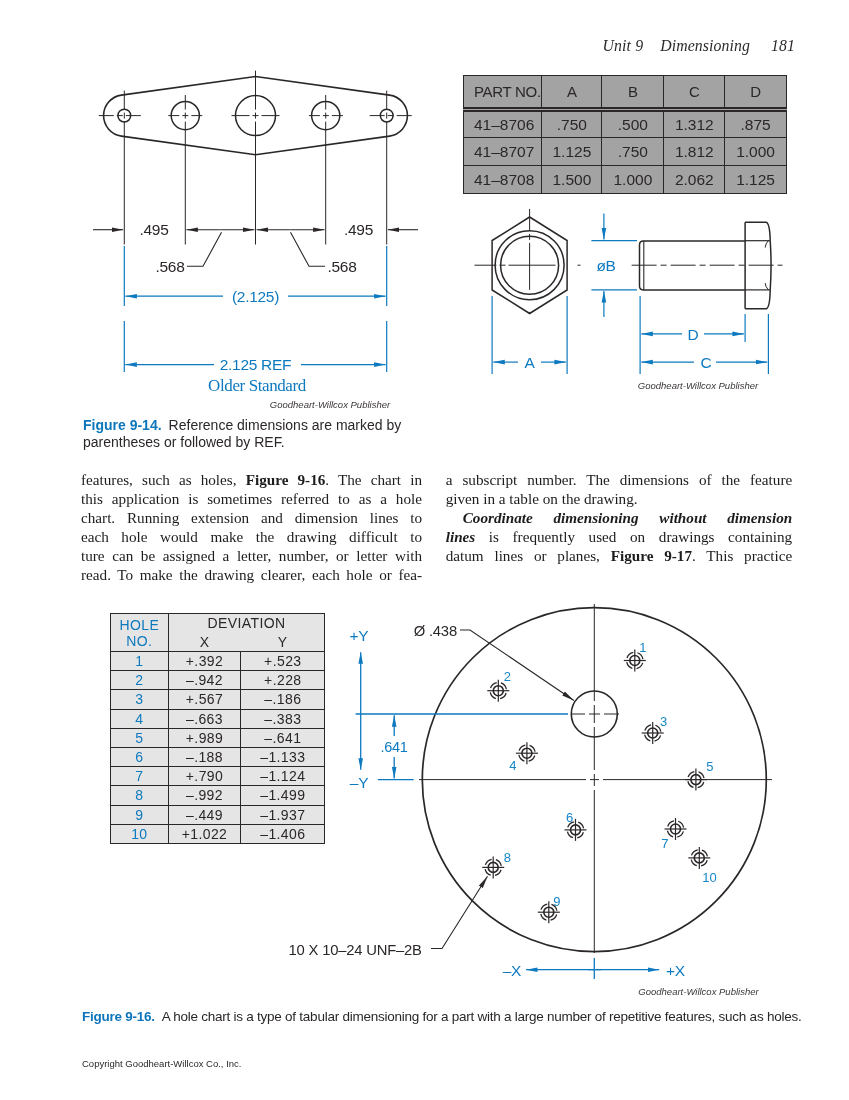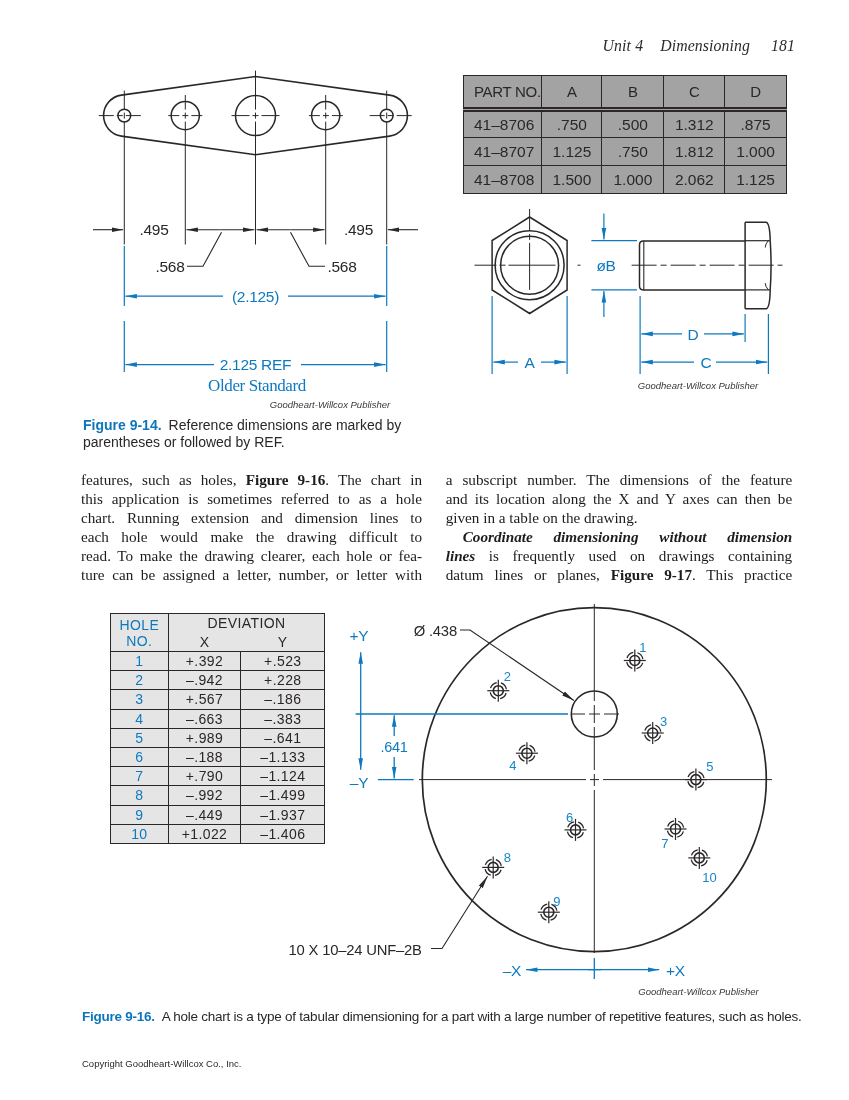--- a/index.html
+++ b/index.html
@@ -81,21 +81,21 @@
   svg .dimtxtb { font-size:15.5px; letter-spacing:-0.3px; fill:#0d79bf; }
   svg .older { font-family:"Liberation Serif", serif; font-size:17px; letter-spacing:-0.4px; fill:#0d79bf; }
   svg .holnum { font-size:13px; fill:#1586c8; }
 </style>
 </head>
 <body>
 
 <div class="page">
 
   <div class="abs runhead">
-    <span>Unit 4</span><span class="gap1">Dimensioning</span><span class="gap2">181</span>
+    <span>Unit 9</span><span class="gap1">Dimensioning</span><span class="gap2">181</span>
   </div>
 
   <svg class="abs" style="left:55px; top:60px;" width="380" height="340" viewBox="55 60 380 340">
     <defs>
       <marker id="ahk" markerUnits="userSpaceOnUse" markerWidth="12" markerHeight="6" refX="11.5" refY="3" orient="auto">
         <path d="M0,0.7 L11.5,3 L0,5.3 Z" fill="#2b2728"></path>
       </marker>
       <marker id="ahu" markerUnits="userSpaceOnUse" markerWidth="12" markerHeight="6" refX="11.5" refY="3" orient="auto">
         <path d="M0,0.7 L11.5,3 L0,5.3 Z" fill="#0d79bf"></path>
       </marker>
@@ -254,26 +254,25 @@
   </svg>
 
   <div class="abs credit" style="left:600px; top:380px; width:196px;">Goodheart-Willcox Publisher</div>
 
 
   <div class="abs bodycol" style="left:81px; top:469.5px; width:341px;">
     <div class="line"><span>features, such as holes, </span><b>Figure 9-16</b><span>. The chart in</span></div>
     <div class="line">this application is sometimes referred to as a hole</div>
     <div class="line">chart. Running extension and dimension lines to</div>
     <div class="line">each hole would make the drawing difficult to</div>
+    <div class="line">ture can be assigned a letter, number, or letter with</div>
     <div class="line">read. To make the drawing clearer, each hole or fea-</div>
-    <div class="line">ture can be assigned a letter, number, or letter with</div>
   </div>
   <div class="abs bodycol" style="left:445.7px; top:469.5px; width:346.5px;">
     <div class="line">a subscript number. The dimensions of the feature</div>
-    <div class="line">and its location along the X and Y axes can then be</div>
     <div class="line endpara">given in a table on the drawing.</div>
     <div class="line indent"><span class="bi">Coordinate dimensioning without dimension</span></div>
     <div class="line"><span class="bi">lines</span><span> is frequently used on drawings containing</span></div>
     <div class="line"><span>datum lines or planes, </span><b>Figure 9-17</b><span>. This practice</span></div>
   </div>
 
   <table class="holetable">
     <colgroup>
         <col style="width:57.7px">
         <col style="width:72.6px">

